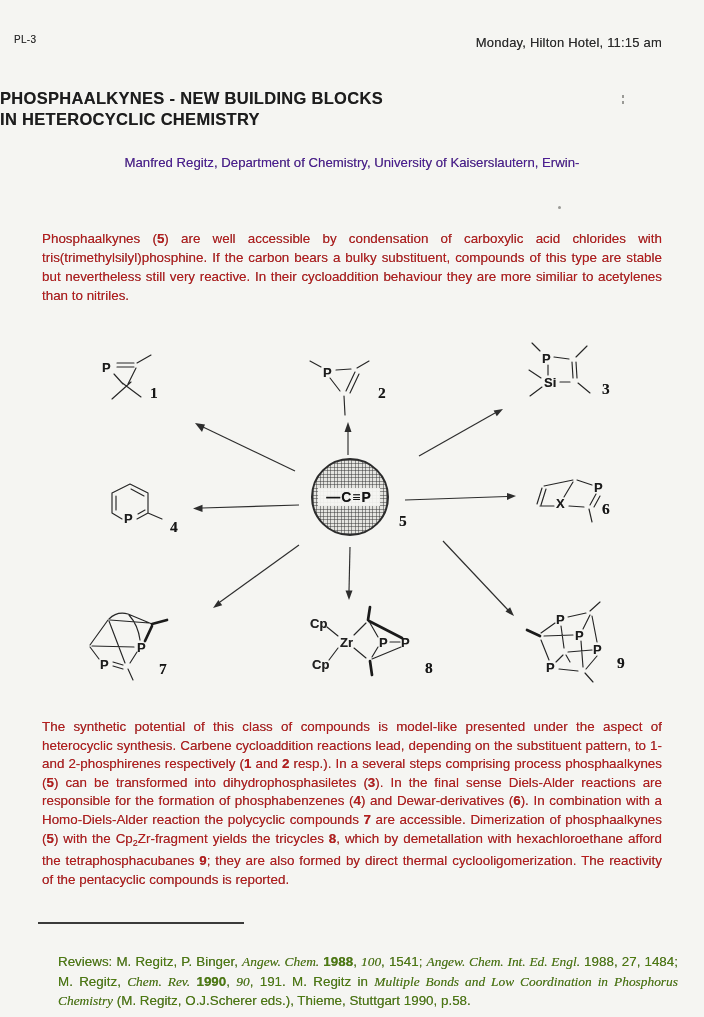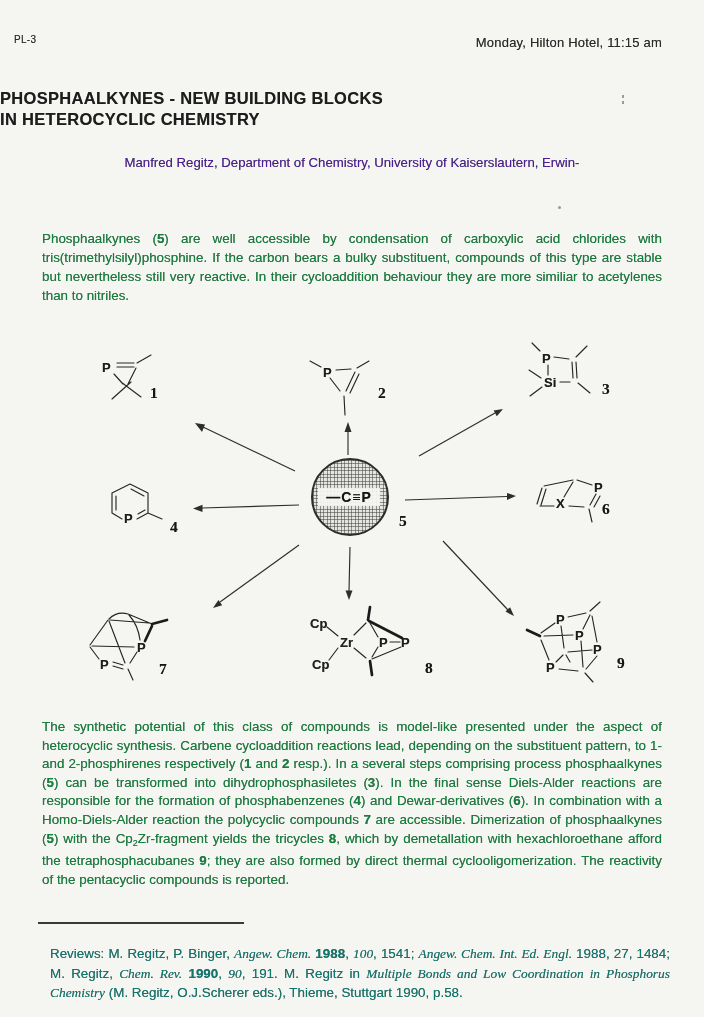--- a/index.html
+++ b/index.html
@@ -6,29 +6,29 @@
   .page{position:relative;width:704px;height:1017px;background:#f5f5f2;overflow:hidden;
         font-family:"Liberation Sans",sans-serif;color:#2a2a2a;
         text-shadow:0 0 .5px rgba(60,60,60,.65);}
   .hdr-left{position:absolute;left:14px;top:34px;font-size:10px;letter-spacing:.3px;}
   .hdr-right{position:absolute;right:42px;top:35px;font-size:13px;letter-spacing:.2px;}
   .title{position:absolute;left:0;top:88px;width:100%;
          font-size:16.5px;font-weight:bold;line-height:21px;color:#1d1d1d;letter-spacing:.3px;}
   .authors{position:absolute;left:0;top:153px;width:100%;text-align:center;
            font-size:13.2px;line-height:19px;color:#4c1d95;}
   .abs{position:absolute;left:42px;width:620px;margin:0;text-align:justify;
-       font-size:13.4px;color:#15803d;}
+       font-size:13.4px;color:#b91c1c;}
   .p1{top:229px;line-height:19px;}
   .p2{top:704px;line-height:18.6px;margin-top:14px;}
   .run-b{font-weight:bold;}
   .run-i{font-family:"Liberation Serif",serif;font-style:italic;}
   .run-sub{font-size:9px;vertical-align:-3px;}
   .footrule{position:absolute;left:38px;top:922px;width:206px;height:2px;background:#3a3a3a;}
-  .refs{position:absolute;left:42px;top:936px;width:620px;margin:8px;text-align:justify;
-        font-size:13.4px;line-height:19.5px;color:#0f766e;}
+  .refs{position:absolute;left:42px;top:936px;width:620px;margin:16px;text-align:justify;
+        font-size:13.4px;line-height:19.5px;color:#4d7c0f;}
   
   .scheme{position:absolute;left:0;top:330px;width:704px;height:380px;}
   .core-circle{position:absolute;left:311px;top:128px;width:78px;height:78px;box-sizing:border-box;
       border-radius:50%;border:2px solid #2c2c2c;
       background:
         repeating-linear-gradient(0deg, rgba(55,55,55,.50) 0 1px, transparent 1px 3.5px),
         repeating-linear-gradient(90deg, rgba(55,55,55,.50) 0 1px, transparent 1px 3.5px),
         #e4e4e0;}
   .scheme svg{position:absolute;left:0;top:0;}
   .bond{stroke:#262626;stroke-width:1.15;fill:none;stroke-linecap:round;}

